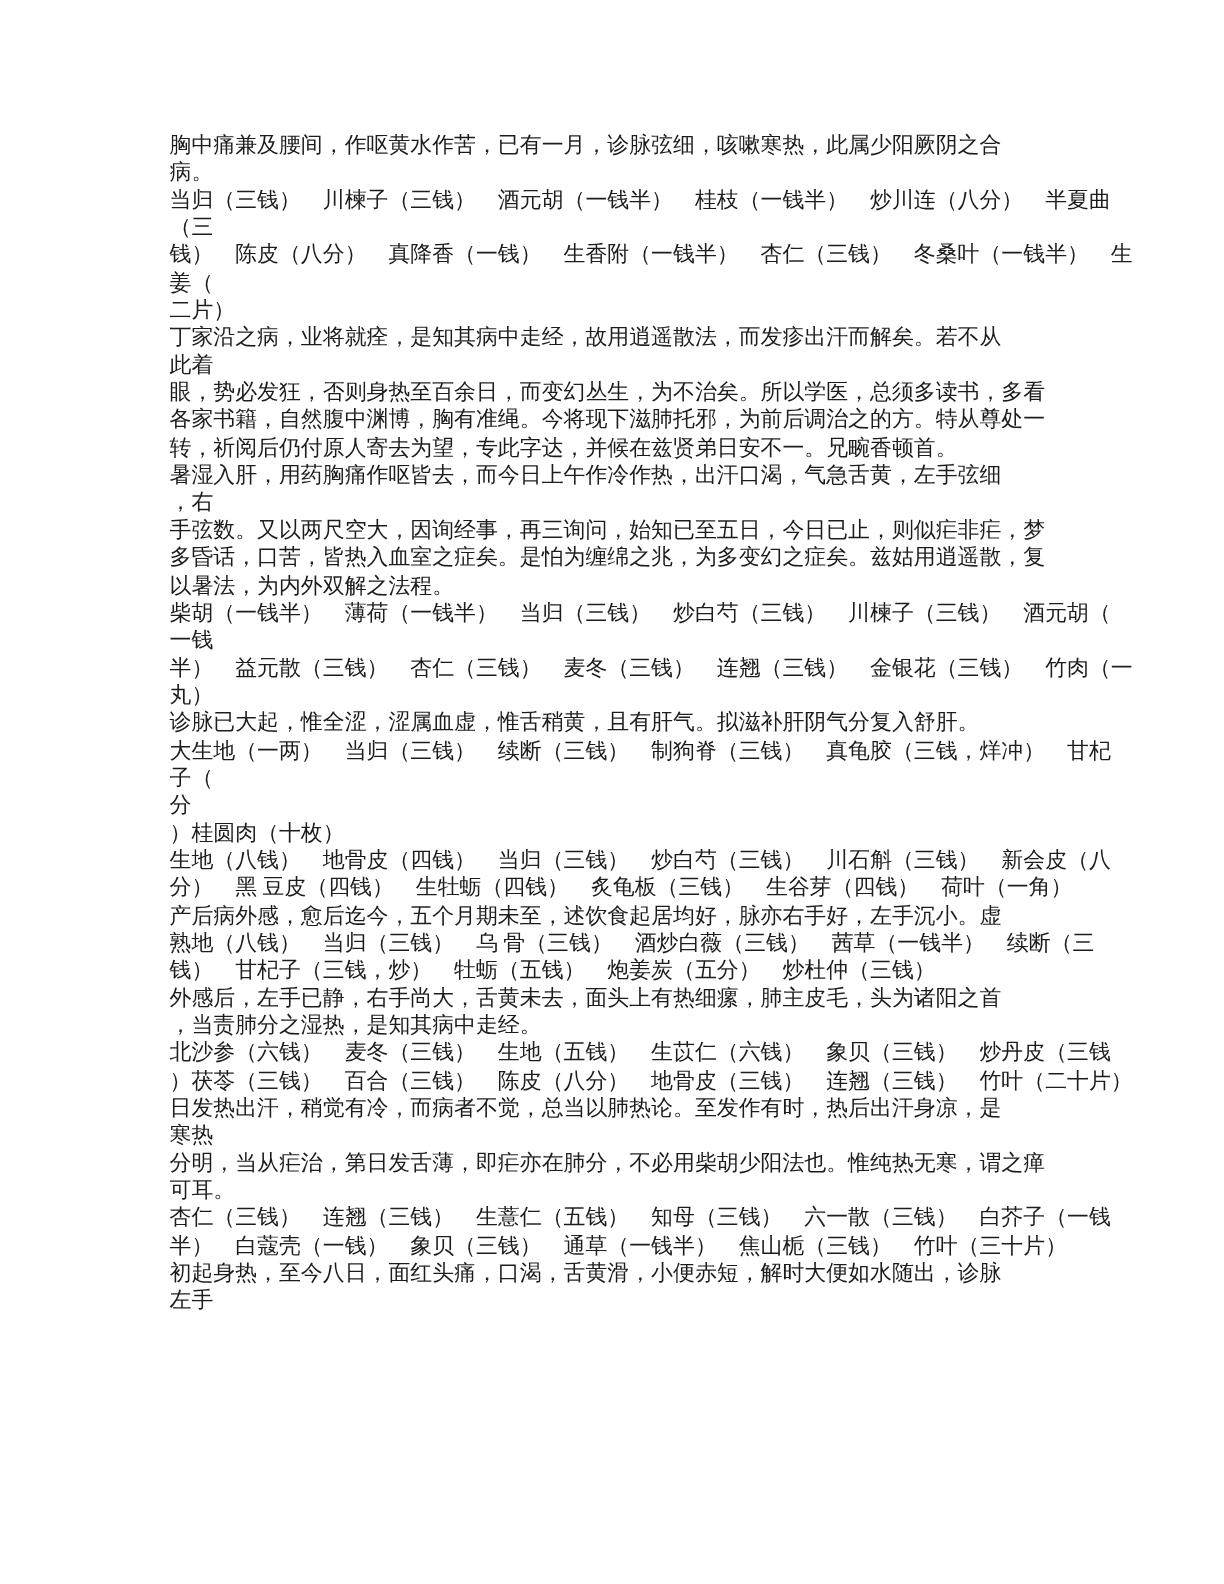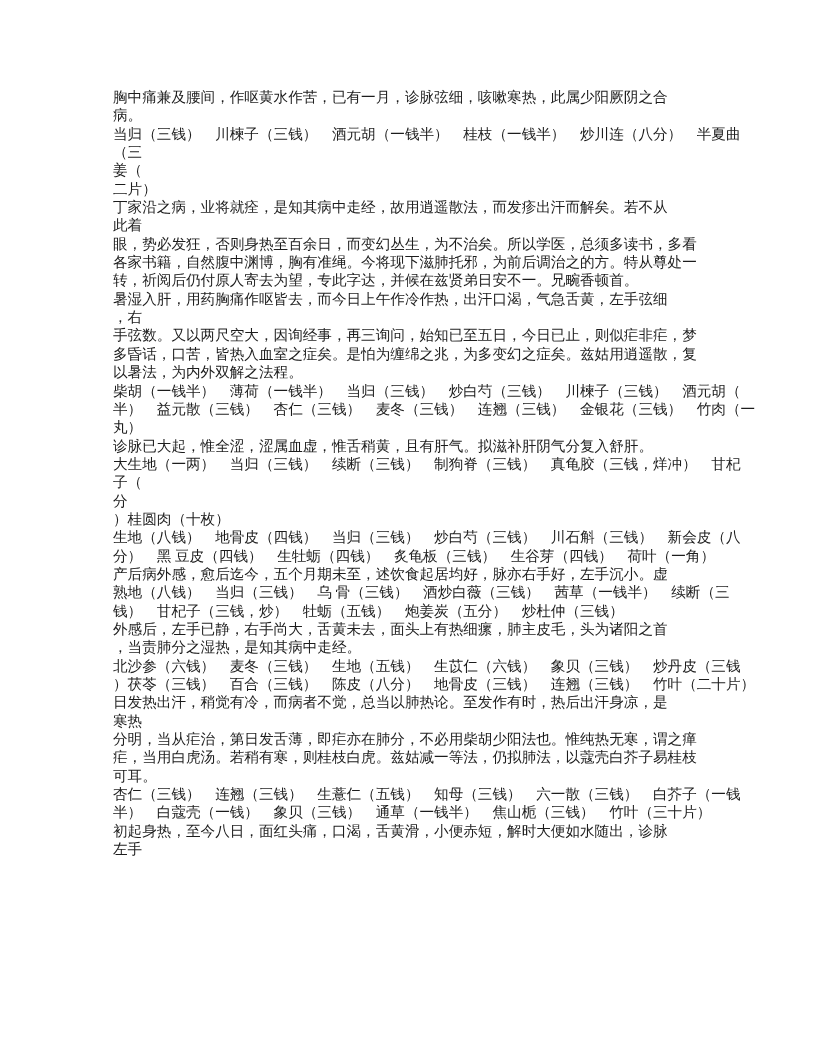--- a/index.html
+++ b/index.html
@@ -32,52 +32,53 @@
 </style>
 </head>
 <body>
 
 <div class="page">
   <div class="textblock">
     <div class="line">胸中痛兼及腰间，作呕黄水作苦，已有一月，诊脉弦细，咳嗽寒热，此属少阳厥阴之合</div>
     <div class="line">病。</div>
     <div class="line">当归（三钱）　川楝子（三钱）　酒元胡（一钱半）　桂枝（一钱半）　炒川连（八分）　半夏曲</div>
     <div class="line">（三</div>
+    <div class="line">钱）　陈皮（八分）　真降香（一钱）　生香附（一钱半）　杏仁（三钱）　冬桑叶（一钱半）　生</div>
     <div class="line">姜（</div>
     <div class="line">二片）</div>
     <div class="line">丁家沿之病，业将就痊，是知其病中走经，故用逍遥散法，而发疹出汗而解矣。若不从</div>
     <div class="line">此着</div>
     <div class="line">眼，势必发狂，否则身热至百余日，而变幻丛生，为不治矣。所以学医，总须多读书，多看</div>
     <div class="line">各家书籍，自然腹中渊博，胸有准绳。今将现下滋肺托邪，为前后调治之的方。特从尊处一</div>
     <div class="line">转，祈阅后仍付原人寄去为望，专此字达，并候在兹贤弟日安不一。兄畹香顿首。</div>
     <div class="line">暑湿入肝，用药胸痛作呕皆去，而今日上午作冷作热，出汗口渴，气急舌黄，左手弦细</div>
     <div class="line">，右</div>
     <div class="line">手弦数。又以两尺空大，因询经事，再三询问，始知已至五日，今日已止，则似疟非疟，梦</div>
     <div class="line">多昏话，口苦，皆热入血室之症矣。是怕为缠绵之兆，为多变幻之症矣。兹姑用逍遥散，复</div>
     <div class="line">以暑法，为内外双解之法程。</div>
     <div class="line">柴胡（一钱半）　薄荷（一钱半）　当归（三钱）　炒白芍（三钱）　川楝子（三钱）　酒元胡（</div>
+    <div class="line">一钱</div>
     <div class="line">半）　益元散（三钱）　杏仁（三钱）　麦冬（三钱）　连翘（三钱）　金银花（三钱）　竹肉（一</div>
     <div class="line">丸）</div>
     <div class="line">诊脉已大起，惟全涩，涩属血虚，惟舌稍黄，且有肝气。拟滋补肝阴气分复入舒肝。</div>
     <div class="line">大生地（一两）　当归（三钱）　续断（三钱）　制狗脊（三钱）　真龟胶（三钱，烊冲）　甘杞</div>
     <div class="line">子（</div>
     <div class="line">分</div>
     <div class="line">）桂圆肉（十枚）</div>
     <div class="line">生地（八钱）　地骨皮（四钱）　当归（三钱）　炒白芍（三钱）　川石斛（三钱）　新会皮（八</div>
     <div class="line">分）　黑 豆皮（四钱）　生牡蛎（四钱）　炙龟板（三钱）　生谷芽（四钱）　荷叶（一角）</div>
     <div class="line">产后病外感，愈后迄今，五个月期未至，述饮食起居均好，脉亦右手好，左手沉小。虚</div>
     <div class="line">熟地（八钱）　当归（三钱）　乌 骨（三钱）　酒炒白薇（三钱）　茜草（一钱半）　续断（三</div>
     <div class="line">钱）　甘杞子（三钱，炒）　牡蛎（五钱）　炮姜炭（五分）　炒杜仲（三钱）</div>
     <div class="line">外感后，左手已静，右手尚大，舌黄未去，面头上有热细瘰，肺主皮毛，头为诸阳之首</div>
     <div class="line">，当责肺分之湿热，是知其病中走经。</div>
     <div class="line">北沙参（六钱）　麦冬（三钱）　生地（五钱）　生苡仁（六钱）　象贝（三钱）　炒丹皮（三钱</div>
     <div class="line">）茯苓（三钱）　百合（三钱）　陈皮（八分）　地骨皮（三钱）　连翘（三钱）　竹叶（二十片）</div>
     <div class="line">日发热出汗，稍觉有冷，而病者不觉，总当以肺热论。至发作有时，热后出汗身凉，是</div>
     <div class="line">寒热</div>
     <div class="line">分明，当从疟治，第日发舌薄，即疟亦在肺分，不必用柴胡少阳法也。惟纯热无寒，谓之瘅</div>
-    <div class="line">疟，当用白虎汤。若稍有寒，则桂枝白虎。兹姑减一等法，仍拟肺法，以蔻壳白芥子易桂枝</div>
     <div class="line">可耳。</div>
     <div class="line">杏仁（三钱）　连翘（三钱）　生薏仁（五钱）　知母（三钱）　六一散（三钱）　白芥子（一钱</div>
     <div class="line">半）　白蔻壳（一钱）　象贝（三钱）　通草（一钱半）　焦山栀（三钱）　竹叶（三十片）</div>
     <div class="line">初起身热，至今八日，面红头痛，口渴，舌黄滑，小便赤短，解时大便如水随出，诊脉</div>
     <div class="line">左手</div>
   </div>
 </div>
 
 </body></html>

